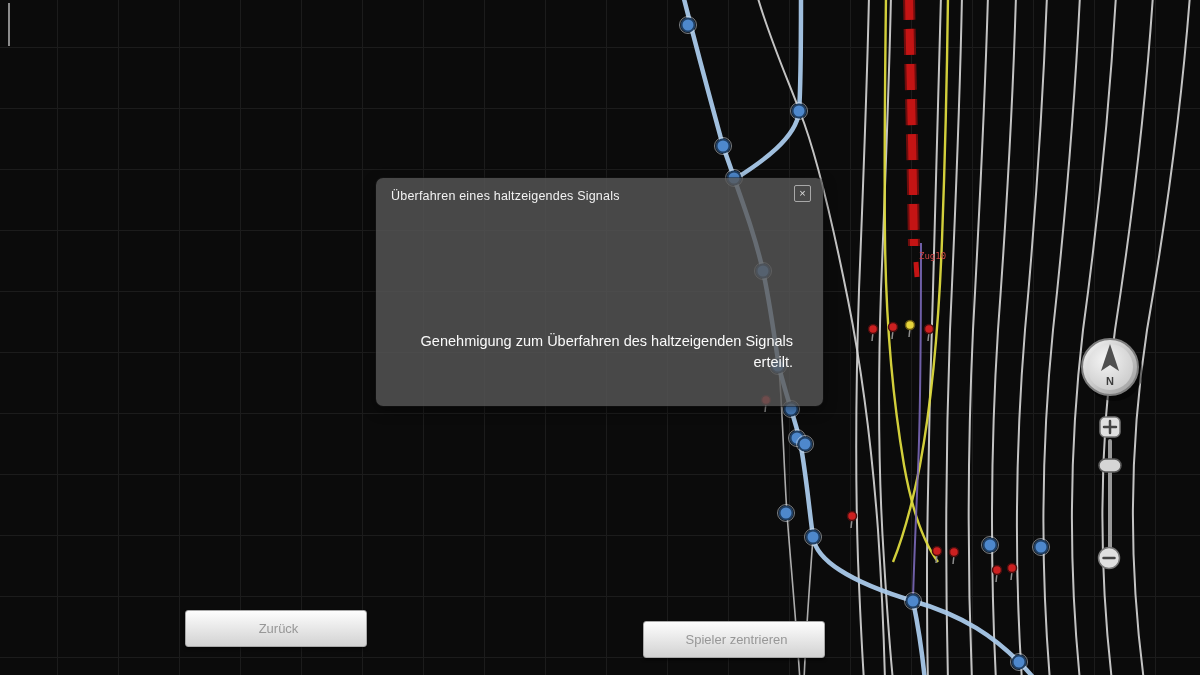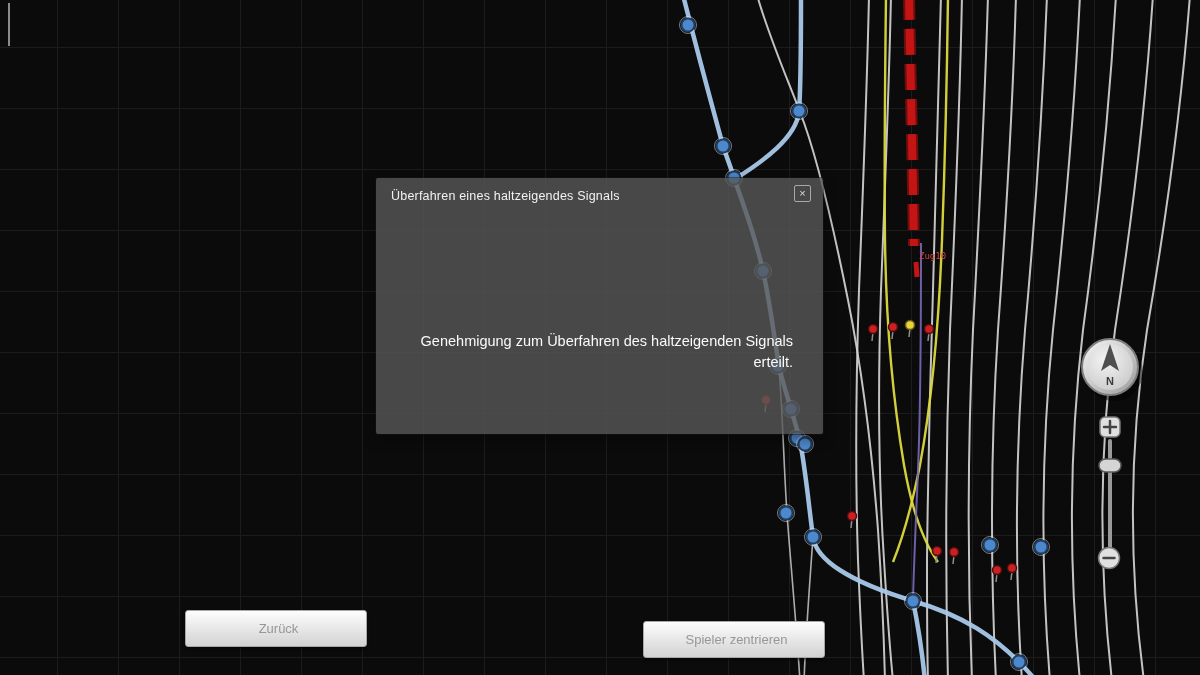--- a/index.html
+++ b/index.html
@@ -38,23 +38,23 @@
   .compass-ring{stroke:#7d7d7d;stroke-width:2;}
   .compass-n{font-size:11px;font-weight:bold;fill:#3c3c3c;text-anchor:middle;}
   .zoom-btn{fill:#e0e0e0;stroke:#777;stroke-width:1.5;}
   .zoom-glyph{stroke:#444;stroke-width:2.5;fill:none;stroke-linecap:round;}
   .slider-track{stroke:#9a9a9a;stroke-width:4;stroke-linecap:round;}
   .slider-handle{fill:#d5d5d5;stroke:#5a5a5a;stroke-width:1.5;}
 
   
   .dialog{
     position:absolute;z-index:3;
-    left:376px;top:178px;width:447px;height:256px;
+    left:376px;top:178px;width:447px;height:228px;
     background:rgba(88,88,88,0.8);
-    border-radius:2px;
+    border-radius:7px;
     box-shadow:0 0 0 1px rgba(25,25,25,.45), 0 4px 14px rgba(0,0,0,.45);
   }
   .dialog-title{
     position:absolute;left:15px;top:11px;
     font-size:12.5px;color:#f2f2f2;letter-spacing:.2px;
   }
   .dialog-close{
     position:absolute;right:12px;top:7px;
     width:15px;height:15px;
     border:1px solid #a8a8a8;border-radius:2px;

